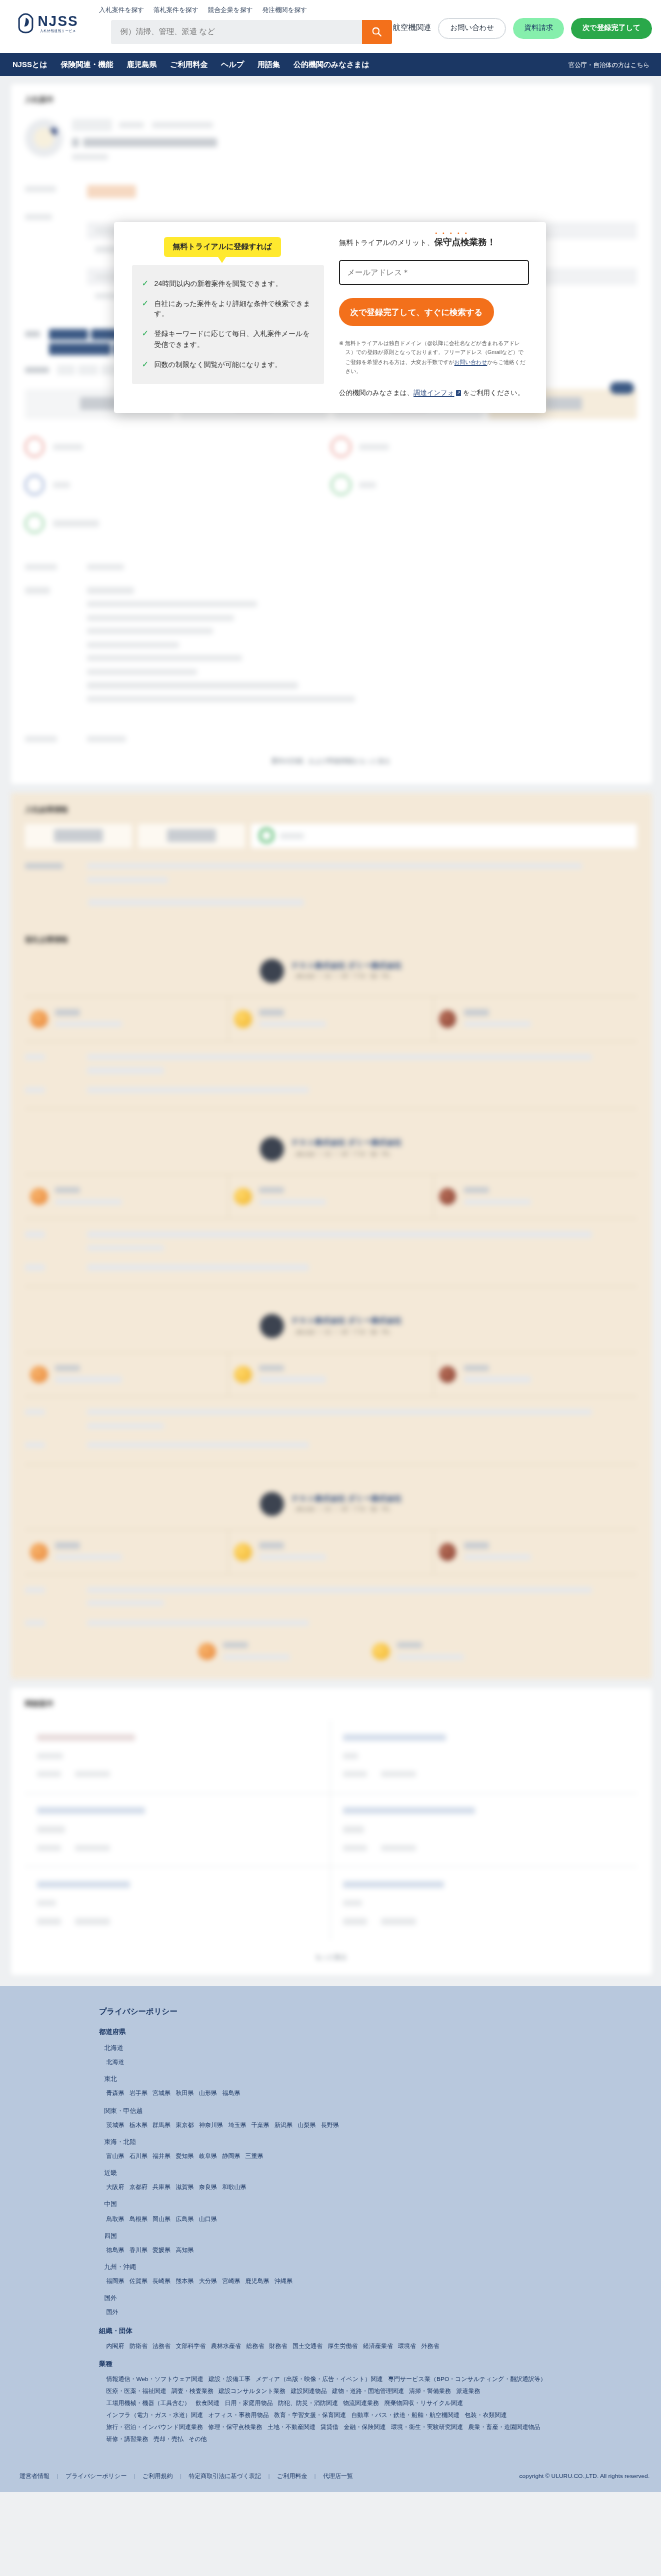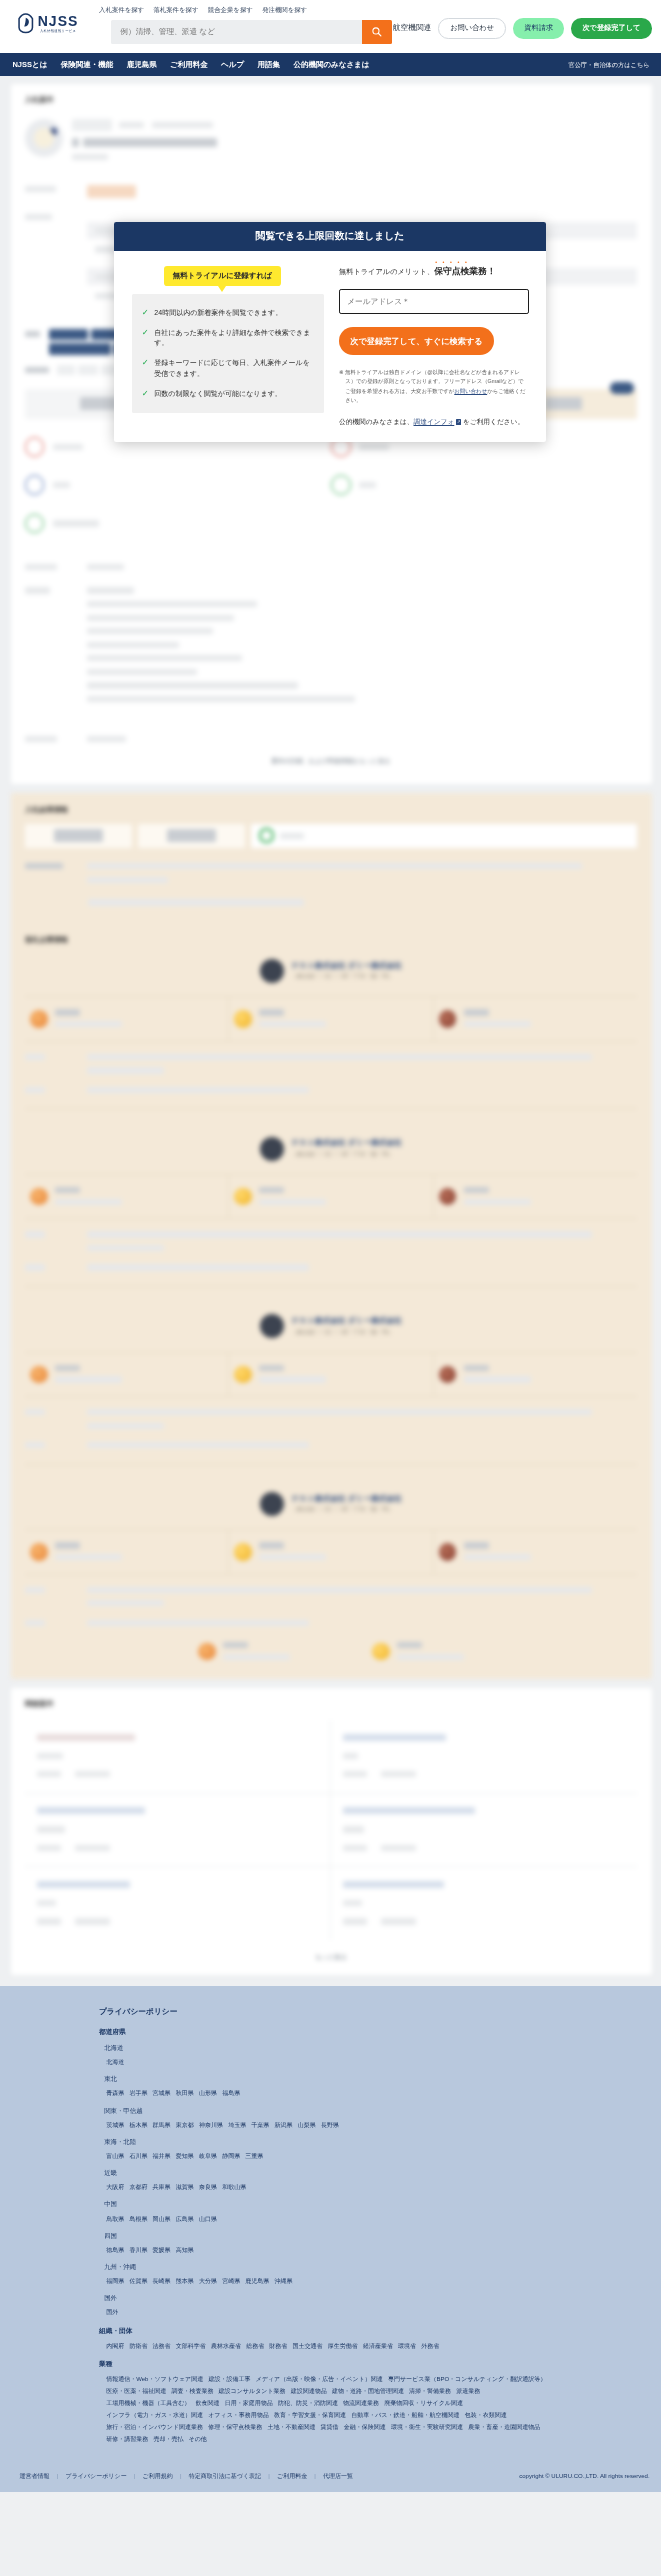--- a/index.html
+++ b/index.html
@@ -724,23 +724,20 @@
             <div style="margin-top:9.3px"><span class="skel" style="width:24px"></span><span class="skel" style="width:35px;margin-left:13.4px"></span></div>
           </div>
         </div>
         <div class="viewall">もっと見る</div>
       </section>
 
     </div>
   </div>
 
   <div class="overlay-modal">
-    <div class="modal-head">
-      <div class="modal-title">閲覧できる上限回数に達しました</div>
-    </div>
     <div class="modal-body">
       <div class="modal-left">
         <div class="bubble">無料トライアルに登録すれば</div>
         <div class="benefit-box">
           <div class="benefit">
             <span class="check">✓</span>
             <span>24時間以内の新着案件を閲覧できます。</span>
           </div>
           <div class="benefit">
             <span class="check">✓</span>

